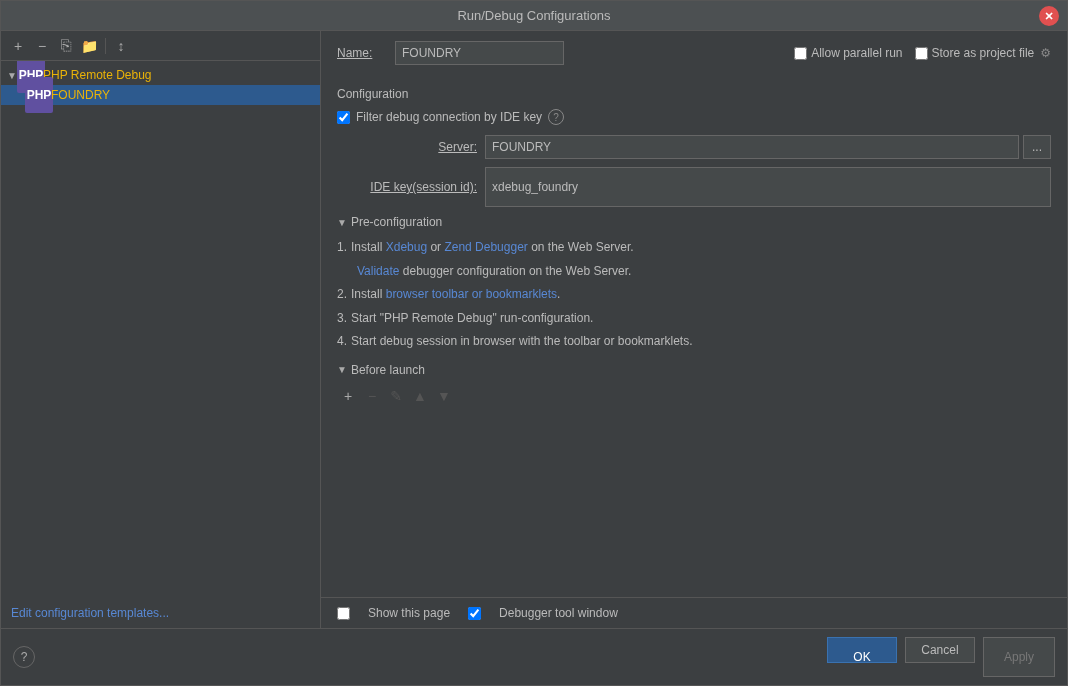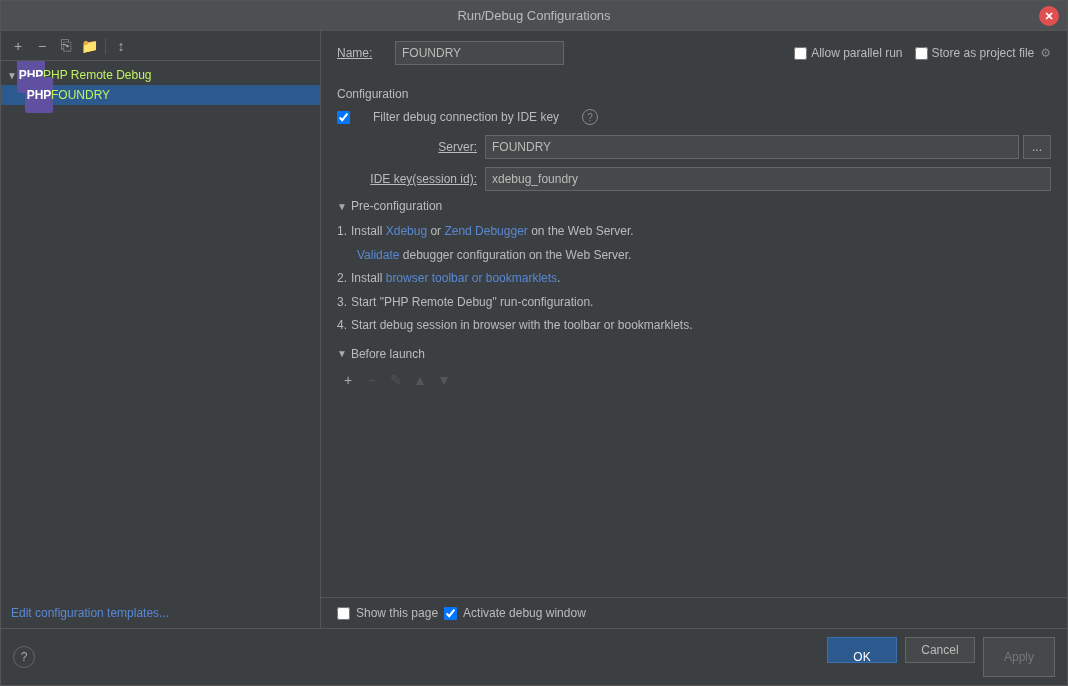--- a/index.html
+++ b/index.html
@@ -120,21 +120,21 @@
       flex-shrink: 0;
     }
     .php-icon {
       background: #6050a0;
       border-radius: 2px;
       color: white;
       font-size: 12px;
       font-weight: bold;
       padding: 11px 2px;
     }
-    .tree-label { color: #bef264; font-size: 12px; }
+    .tree-label { color: #eab308; font-size: 12px; }
     .tree-sub-item {
       display: flex;
       align-items: center;
       padding: 2px 6px 2px 30px;
       cursor: pointer;
       gap: 4px;
     }
     .tree-sub-item.selected { background: #2d5a8e; }
     .edit-templates {
       padding: 8px 10px;
@@ -235,31 +235,31 @@
       border: 1px solid #666;
       color: #bbbbbb;
       cursor: pointer;
       display: flex;
       align-items: center;
       justify-content: center;
       font-size: 12px;
     }
     .ide-input {
       flex: 1;
-      height: 24px;
+      height: 40px;
       background: #45494a;
       border: 1px solid #666;
       color: #bbbbbb;
       padding: 2px 6px;
       font-size: 12px;
     }
     .filter-row {
       display: flex;
       align-items: center;
-      gap: 23px;
+      gap: 6px;
       margin-bottom: 10px;
     }
     .filter-row input[type="checkbox"] { cursor: pointer; }
     .filter-label { color: #bbbbbb; }
     .help-icon {
       width: 16px;
       height: 16px;
       border-radius: 50%;
       border: 1px solid #888;
       color: #888;
@@ -325,21 +325,21 @@
       display: flex;
       align-items: center;
       justify-content: center;
       color: #666;
       font-size: 12px;
     }
     
     .bottom-options {
       display: flex;
       align-items: center;
-      gap: 6px;
+      gap: 18px;
       padding: 8px 16px;
       border-top: 1px solid #555;
     }
     .bottom-options input[type="checkbox"] { cursor: pointer; }
     
     .footer {
       display: flex;
       align-items: center;
       justify-content: space-between;
       padding: 8px 12px;
@@ -534,21 +534,21 @@
             <button class="launch-tb-btn disabled">▲</button>
             <button class="launch-tb-btn disabled">▼</button>
           </div>
         </div>
       </div>
 
       <div class="bottom-options">
         <input type="checkbox" style="">
         <span>Show this page</span>
         <input type="checkbox" checked="" style="">
-        <span>Activate debug window</span>
+        <span>Debugger tool window</span>
       </div>
     </div>
   </div>
 
   <div class="footer">
     <div class="help-circle">?</div>
     <div class="footer-buttons">
       <button class="btn-ok">OK</button>
       <button class="btn-cancel">Cancel</button>
       <button class="btn-apply">Apply</button>

